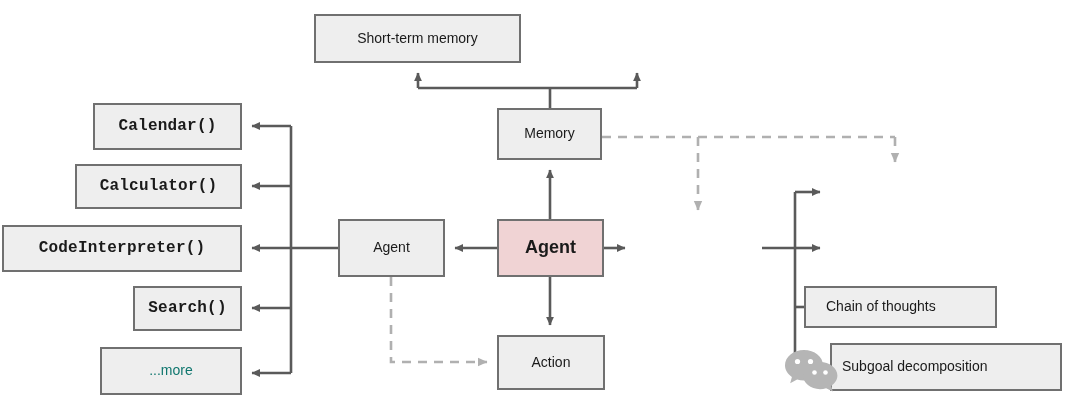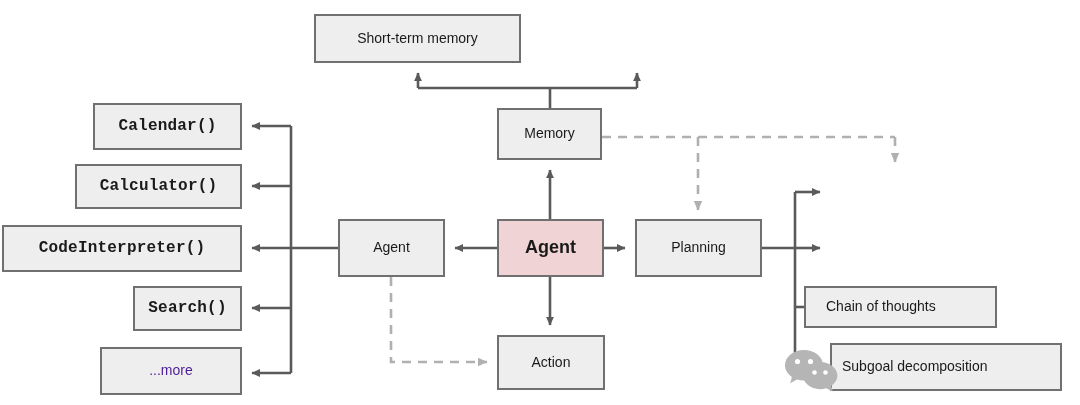--- a/index.html
+++ b/index.html
@@ -128,41 +128,38 @@
   <div class="node" style="left:497px; top:108px; width:105px; height:52px;">
     <span>Memory</span>
   </div>
 
   <div class="node" style="left:338px; top:219px; width:107px; height:58px;">
     <span>Agent</span>
   </div>
   <div class="node agent" style="left:497px; top:219px; width:107px; height:58px;">
     <span>Agent</span>
   </div>
-  <div class="node" style="left:635px; top:219px; width:127px; height:58px;">
-    <span>Planning</span>
-  </div>
 
   <div class="node" style="left:497px; top:335px; width:108px; height:55px;">
     <span>Action</span>
   </div>
 
   <div class="node mono" style="left:93px; top:103px; width:149px; height:47px;">
     <span>Calendar()</span>
   </div>
   <div class="node mono" style="left:75px; top:164px; width:167px; height:45px;">
     <span>Calculator()</span>
   </div>
   <div class="node mono" style="left:2px; top:225px; width:240px; height:47px;">
     <span>CodeInterpreter()</span>
   </div>
   <div class="node mono" style="left:133px; top:286px; width:109px; height:45px;">
     <span>Search()</span>
   </div>
-  <div class="node" style="left:100px; top:347px; width:142px; height:48px; color:#4c1d95;">
+  <div class="node" style="left:100px; top:347px; width:142px; height:48px; color:#0f766e;">
     <span>...more</span>
   </div>
 
   <div class="node" style="left:804px; top:286px; width:193px; height:42px; justify-content:flex-start; padding-left:20px;">
     <span>Chain of thoughts</span>
   </div>
   <div class="node" style="left:830px; top:343px; width:232px; height:48px; justify-content:flex-start; padding-left:10px;">
     <span>Subgoal decomposition</span>
   </div>
 

